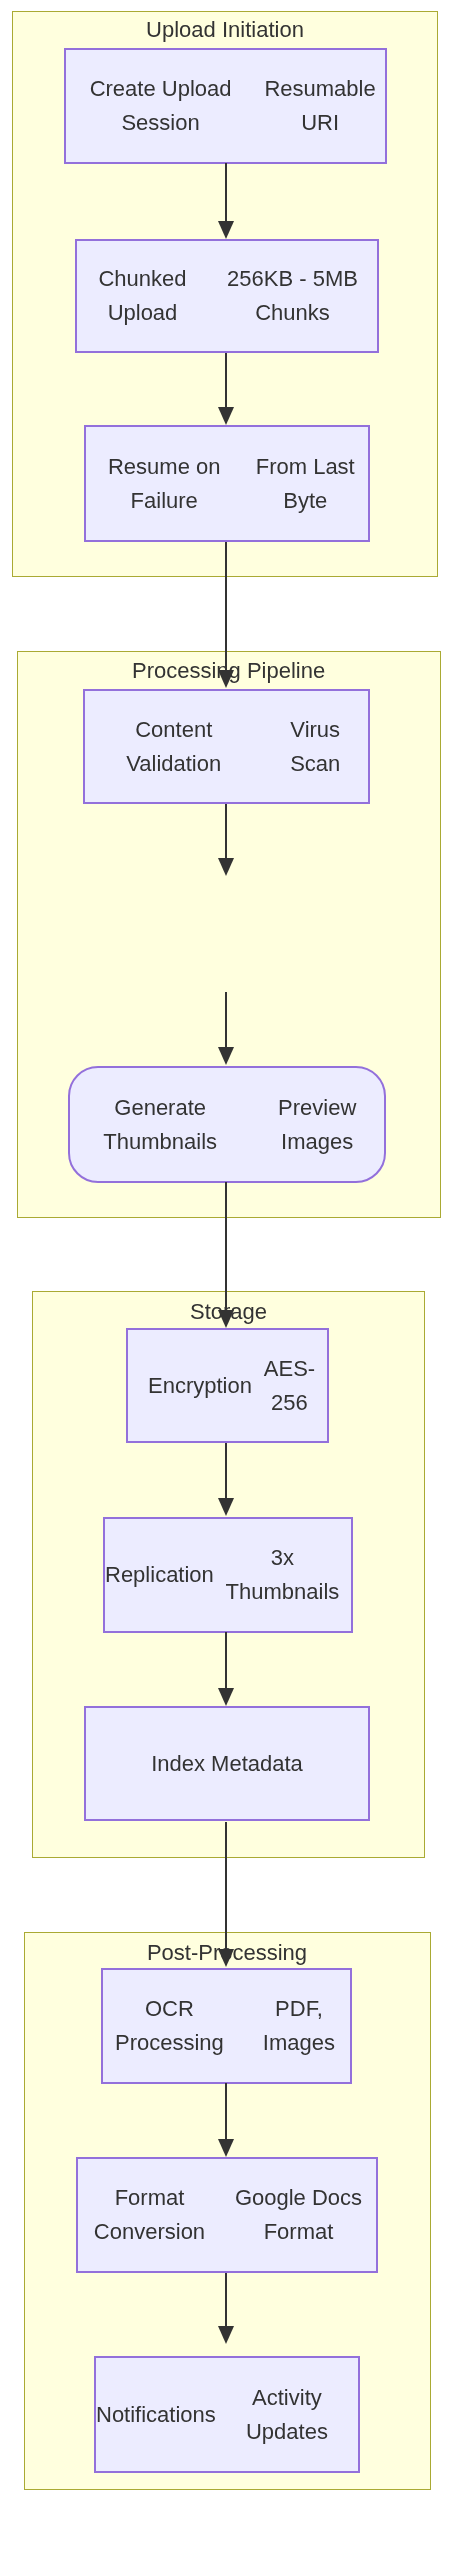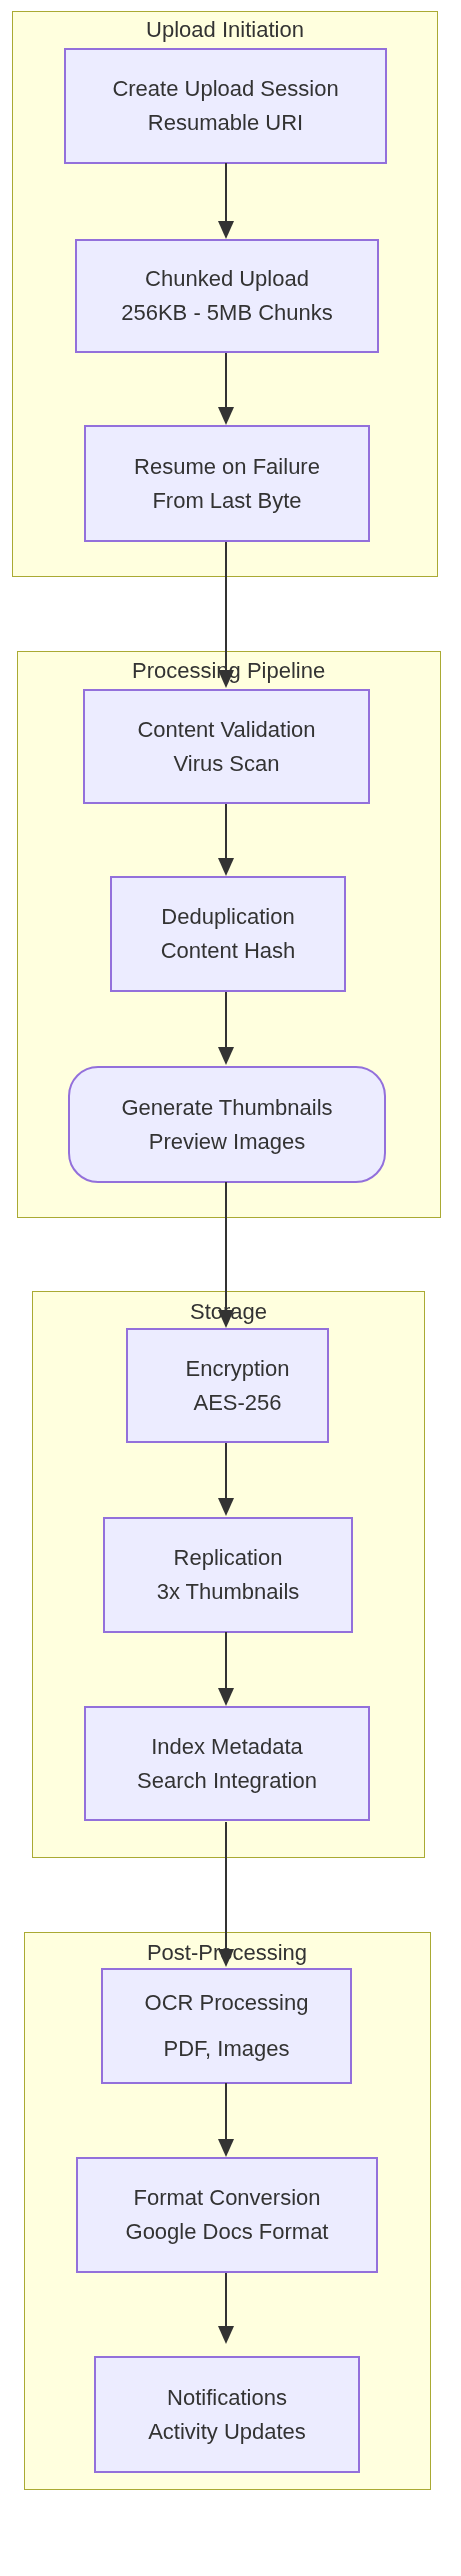--- a/index.html
+++ b/index.html
@@ -16,21 +16,21 @@
   }
   .subgraph-title {
     position:absolute; top:6.8px; left:0; width:100%;
     text-align:center; font-size:22px; line-height:25px;
     color:var(--text,#333333); z-index:2;
   }
   .node {
     position:absolute; box-sizing:border-box; z-index:3;
     background:var(--node-fill,#ececff);
     border:2.3px solid var(--node-border,#9370db);
-    display:flex; flex-direction:column; justify-content:center; align-items:center;
+    display:flex; justify-content:center; align-items:center;
     text-align:center; font-size:22px; line-height:34px;
     color:var(--text,#333333);
   }
   .edge-line {
     position:absolute; width:2.3px; left:225px; z-index:4;
     background:var(--arrow,#333333);
   }
   .arrowhead {
     position:absolute; width:0; height:0; left:218px; z-index:4;
     border-left:8.3px solid transparent;
@@ -63,40 +63,35 @@
   </div>
   <div class="node" style="left:84px; top:425px; width:286px; height:117px;">
     <span>Resume on Failure</span>
     <span>From Last Byte</span>
   </div>
 
   <div class="node" style="left:83px; top:689px; width:287px; height:115px;">
     <span>Content Validation</span>
     <span>Virus Scan</span>
   </div>
-  <div class="node" style="left:110px; top:876px; width:236px; height:116px;">
-    <span>Deduplication</span>
-    <span>Content Hash</span>
-  </div>
   <div class="node" style="left:68px; top:1066px; width:318px; height:117px;border-radius:30px;">
     <span>Generate Thumbnails</span>
     <span>Preview Images</span>
   </div>
 
   <div class="node" style="left:126px; top:1328px; width:203px; height:115px;padding-left:20px;">
     <span>Encryption</span>
     <span>AES-256</span>
   </div>
   <div class="node" style="left:103px; top:1517px; width:250px; height:116px;">
     <span>Replication</span>
     <span>3x Thumbnails</span>
   </div>
   <div class="node" style="left:84px; top:1706px; width:286px; height:115px;">
     <span>Index Metadata</span>
-    <span>Search Integration</span>
   </div>
 
   <div class="node" style="left:101px; top:1968px; width:251px; height:116px;gap:12px;">
     <span>OCR Processing</span>
     <span>PDF, Images</span>
   </div>
   <div class="node" style="left:76px; top:2157px; width:302px; height:116px;">
     <span>Format Conversion</span>
     <span>Google Docs Format</span>
   </div>

